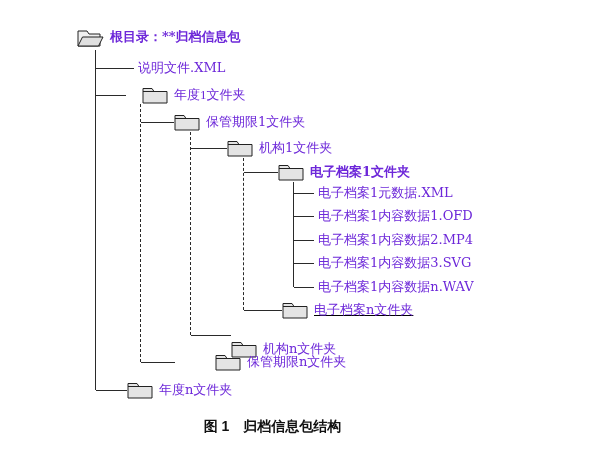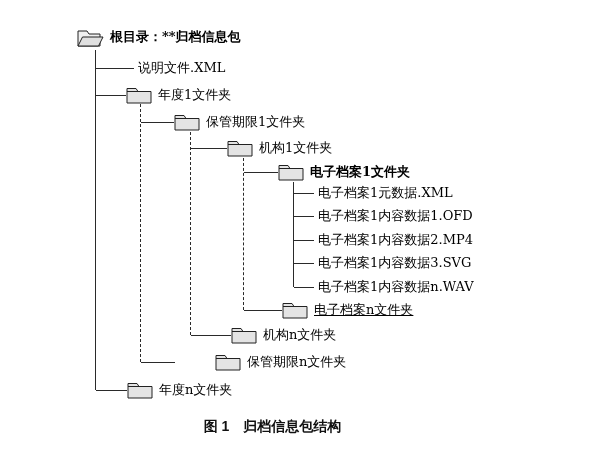--- a/index.html
+++ b/index.html
@@ -33,21 +33,21 @@
   .node {
     position: absolute;
     display: flex;
     align-items: center;
     gap: 6px;
     height: 20px;
     white-space: nowrap;
   }
   .node .lbl {
     font-size: 13px;
-    color: #000000;
+    color: #6d28d9;
     line-height: 20px;
   }
   .node.root .lbl {
     font-weight: bold;
   }
   .ficon {
     display: block;
     flex: 0 0 auto;
   }
   .caption {
@@ -96,21 +96,21 @@
       <path d="M2 19 L2 4 L11 4 L13 7 L24 7 L24 19 Z" fill="#f0f0f0" stroke="#222" stroke-width="1"></path>
       <path d="M2 19 L6.5 10 L27 10 L22.5 19 Z" fill="#e0e0e0" stroke="#222" stroke-width="1"></path>
     </svg>
     <span class="lbl">根目录：**归档信息包</span>
   </div>
 
   <div class="node" style="left:138px; top:58px;">
     <span class="lbl">说明文件.XML</span>
   </div>
 
-  <div class="node" style="left:126px; top:85px;">
+  <div class="node" style="left:142px; top:85px;font-family:Liberation Serif, serif;">
     <svg class="ficon" width="26" height="18" viewBox="0 0 26 18">
       <path d="M1 17 L1 2.5 L10 2.5 L12 5.5 L25 5.5 L25 17 Z" fill="#e4e4e4" stroke="#222" stroke-width="1"></path>
       <path d="M1 5.5 L12 5.5" fill="none" stroke="#222" stroke-width="1"></path>
     </svg>
     <span class="lbl">年度1文件夹</span>
   </div>
 
   <div class="node" style="left:174px; top:112px;">
     <svg class="ficon" width="26" height="18" viewBox="0 0 26 18">
       <path d="M1 17 L1 2.5 L10 2.5 L12 5.5 L25 5.5 L25 17 Z" fill="#e4e4e4" stroke="#222" stroke-width="1"></path>
@@ -152,21 +152,21 @@
   </div>
 
   <div class="node" style="left:282px; top:300px;text-decoration:underline;">
     <svg class="ficon" width="26" height="18" viewBox="0 0 26 18">
       <path d="M1 17 L1 2.5 L10 2.5 L12 5.5 L25 5.5 L25 17 Z" fill="#e4e4e4" stroke="#222" stroke-width="1"></path>
       <path d="M1 5.5 L12 5.5" fill="none" stroke="#222" stroke-width="1"></path>
     </svg>
     <span class="lbl">电子档案n文件夹</span>
   </div>
 
-  <div class="node" style="left:231px; top:325px;">
+  <div class="node" style="left:231px; top:339px;">
     <svg class="ficon" width="26" height="18" viewBox="0 0 26 18">
       <path d="M1 17 L1 2.5 L10 2.5 L12 5.5 L25 5.5 L25 17 Z" fill="#e4e4e4" stroke="#222" stroke-width="1"></path>
       <path d="M1 5.5 L12 5.5" fill="none" stroke="#222" stroke-width="1"></path>
     </svg>
     <span class="lbl">机构n文件夹</span>
   </div>
 
   <div class="node" style="left:175px; top:352px;padding-left:40px;">
     <svg class="ficon" width="26" height="18" viewBox="0 0 26 18">
       <path d="M1 17 L1 2.5 L10 2.5 L12 5.5 L25 5.5 L25 17 Z" fill="#e4e4e4" stroke="#222" stroke-width="1"></path>

